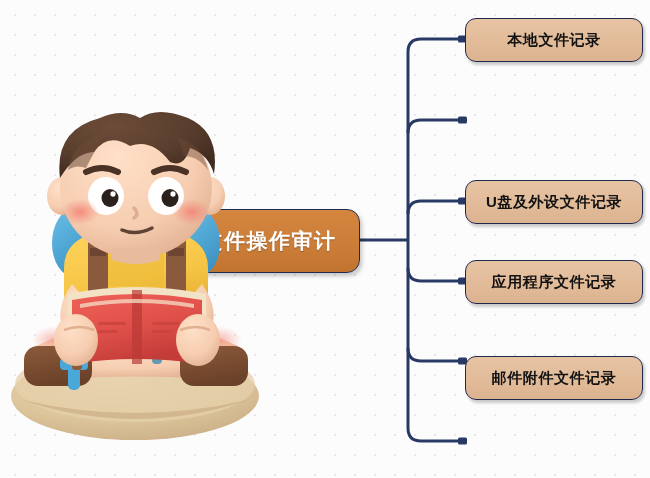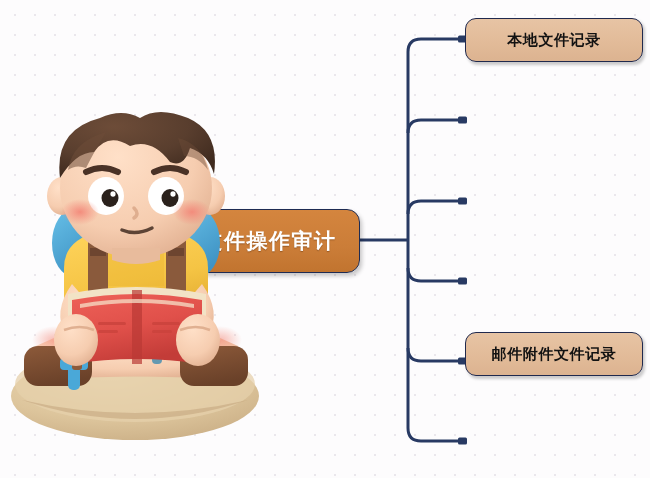--- a/index.html
+++ b/index.html
@@ -105,21 +105,27 @@
     </g>
   </svg>
 
   <div id="central-node">
     <span class="label">文件操作审计</span>
   </div>
 
   <div class="branch-node" style="top:18px">
     <span class="blabel">本地文件记录</span>
   </div>
-  <div class="branch-node" style="top:332px">
+  <div class="branch-node" style="top:180px">
+    <span class="blabel">U盘及外设文件记录</span>
+  </div>
+  <div class="branch-node" style="top:260px">
+    <span class="blabel">应用程序文件记录</span>
+  </div>
+  <div class="branch-node" style="top:356px">
     <span class="blabel">邮件附件文件记录</span>
   </div>
 
   <div id="illustration">
     <svg viewBox="0 0 270 332" width="270" height="332" xmlns="http://www.w3.org/2000/svg">
       <defs>
         <radialGradient id="gStone" cx="40%" cy="25%" r="85%">
           <stop offset="0%" stop-color="#efdcba"></stop>
           <stop offset="60%" stop-color="#ddc59c"></stop>
           <stop offset="100%" stop-color="#c9ad84"></stop>

